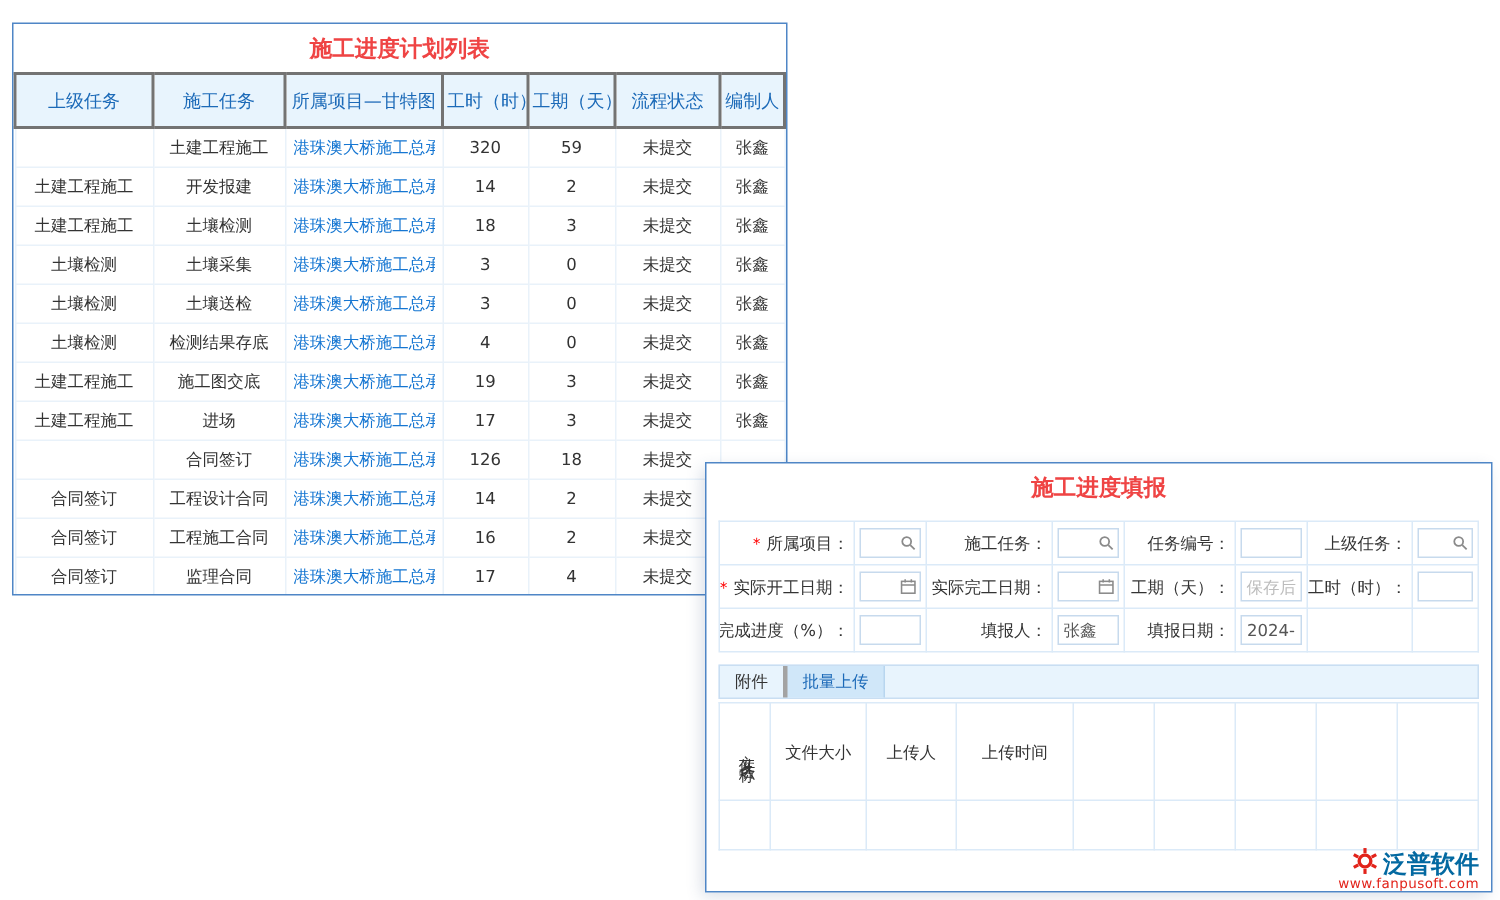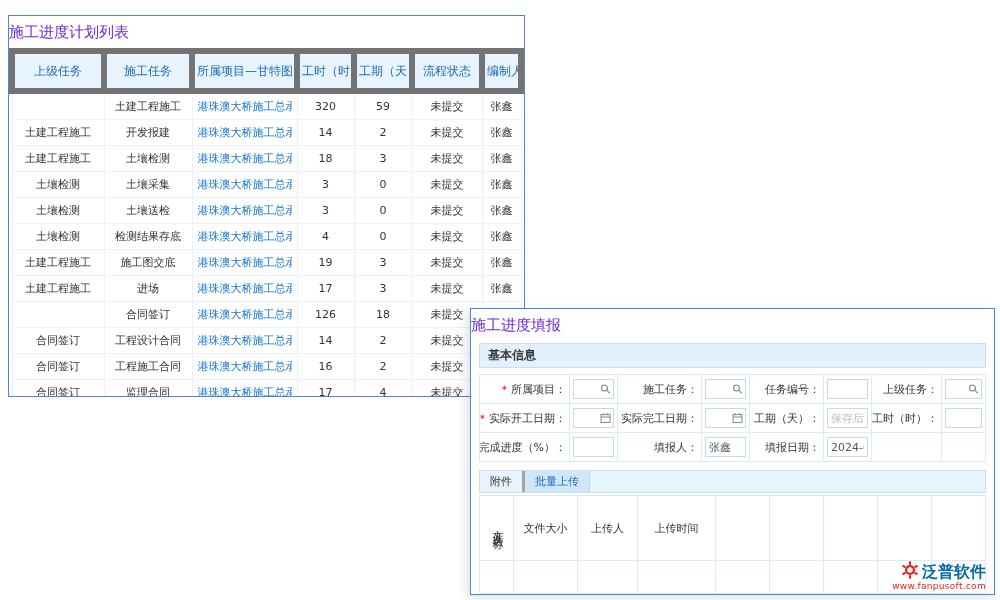--- a/index.html
+++ b/index.html
@@ -4,27 +4,27 @@
 <style>
   html,body{margin:0;padding:0;}
   body{
     width:1000px;height:600px;position:relative;background:#fff;
     font-family:"DejaVu Sans","Liberation Sans",sans-serif;
     overflow:hidden;
   }
   .panel{position:absolute;background:#fff;border:1px solid #4f86c6;box-sizing:border-box;}
   .list-panel{left:8px;top:15px;width:517px;height:382px;overflow:hidden;}
   .form-panel{left:470px;top:308px;width:525px;height:287px;box-shadow:-3px 3px 10px rgba(50,80,120,.18);}
-  .panel h1{margin:0;padding:7px 0 6px;font-size:15px;font-weight:normal;color:#6d28d9;}
+  .panel h1{margin:0;padding:7px 0 6px;text-align:center;font-size:15px;font-weight:bold;color:#ef4444;}
 
   
   table.plan-table{width:100%;border-collapse:collapse;table-layout:fixed;}
   table.plan-table th{
     background:#e8f4fd;color:#1c6ab8;font-weight:normal;font-size:12px;
-    height:34px;border:6px solid #737373;padding:0 2px;overflow:hidden;white-space:nowrap;
+    height:34px;border:2px solid #737373;padding:0 2px;overflow:hidden;white-space:nowrap;
   }
   table.plan-table td{
     height:25px;border:1px solid #e9f2fa;font-size:11px;color:#333;
     text-align:center;padding:0 5px;overflow:hidden;white-space:nowrap;
   }
   td.c-parent,td.c-task{text-align:left;padding-left:12px;}
   td.c-hours,td.c-days{text-align:right;padding-right:10px;border-radius:10px;}
   td.c-status{color:#e60012;}
   td.c-project{text-align:left;padding-left:6px;}
   .project-link{color:#1576d2;text-decoration:none;cursor:pointer;display:block;overflow:hidden;white-space:nowrap;}
@@ -254,21 +254,20 @@
           <td class="c-compiler"></td>
         </tr>
       </tbody>
   </table>
 </section>
 
 <section class="panel form-panel">
   <h1>施工进度填报</h1>
   <div class="form-body">
 
-    <div class="section-bar">基本信息</div>
 
     <div class="form-grid">
 
       <div class="fg-cell f-label">
         <em class="req">＊</em>
         <span>所属项目：</span>
       </div>
       <div class="fg-cell f-input">
         <span class="input-wrap">
           <input value="" style="">

